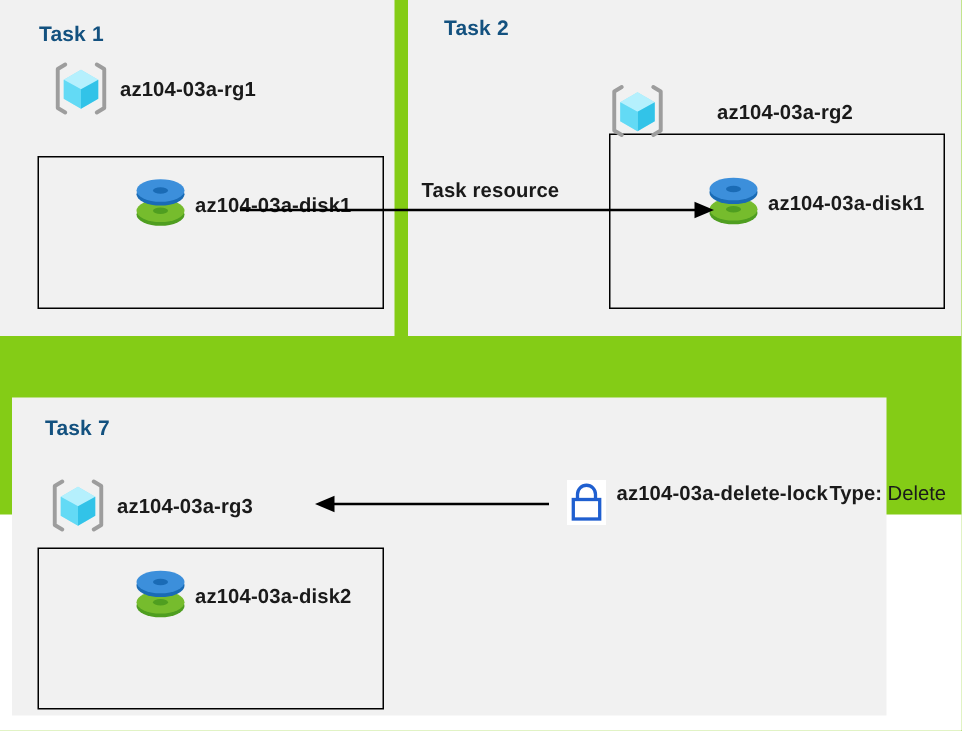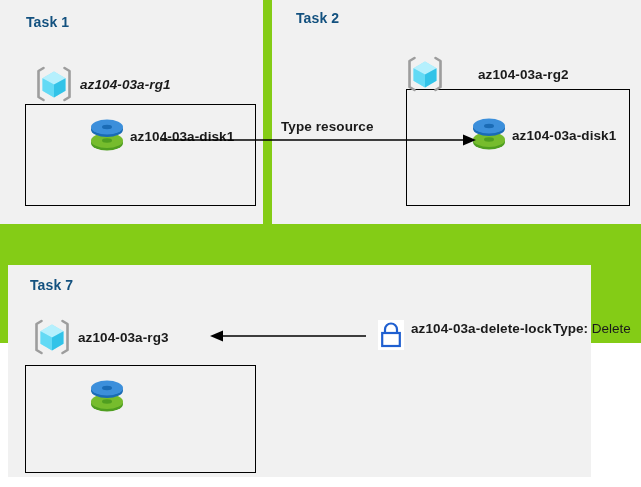--- a/index.html
+++ b/index.html
@@ -56,21 +56,21 @@
   #box-disk2 { left: 25px;  top: 365px; width: 229px; height: 106px; }
 
   
   .rg-row {
     position: absolute;
     display: flex;
     align-items: center;
     gap: 6px;
     white-space: nowrap;
   }
-  #rg-row-1 { left: 34px;  top: 65px; font-style: italic; }
+  #rg-row-1 { left: 34px;  top: 40px; }
   #rg-row-2 { left: 405px; top: 55px; gap: 33px; }
   #rg-row-3 { left: 32px;  top: 318px; }
 
   .rg-icon { width: 40px; height: 38px; display:block; flex: 0 0 auto; }
   .rg-label {
     font-size: 13.5px;
     font-weight: bold;
     color: #1a1a1a;
     letter-spacing: 0.1px;
   }
@@ -224,27 +224,28 @@
     <span>
       <svg class="disk-icon" viewBox="0 0 46 44" xmlns="http://www.w3.org/2000/svg">
         <ellipse cx="23" cy="30" rx="16" ry="7.5" fill="#4f9e20"></ellipse>
         <ellipse cx="23" cy="27.5" rx="16" ry="7.5" fill="#76bc2d"></ellipse>
         <ellipse cx="23" cy="27.5" rx="5" ry="2.2" fill="#4f9e20"></ellipse>
         <ellipse cx="23" cy="16.5" rx="16" ry="7.5" fill="#1a6bb5"></ellipse>
         <ellipse cx="23" cy="14" rx="16" ry="7.5" fill="#3c8fdb"></ellipse>
         <ellipse cx="23" cy="14" rx="5" ry="2.2" fill="#1a6bb5"></ellipse>
       </svg>
     </span>
+    <span class="disk-label">az104-03a-disk2</span>
   </div>
 
   <svg class="arrow-svg" id="arrow-move" viewBox="0 0 325 24" xmlns="http://www.w3.org/2000/svg">
     <line x1="0" y1="12" x2="308" y2="12" stroke="#000000" stroke-width="1.6"></line>
     <polygon points="316,12 303,6.5 303,17.5" fill="#000000"></polygon>
   </svg>
-  <div class="arrow-label" id="label-move">Type resource</div>
+  <div class="arrow-label" id="label-move">Task resource</div>
 
   <svg class="arrow-svg" id="arrow-lock" viewBox="0 0 180 22" xmlns="http://www.w3.org/2000/svg">
     <line x1="166" y1="11" x2="18" y2="11" stroke="#000000" stroke-width="1.6"></line>
     <polygon points="10,11 23,5.5 23,16.5" fill="#000000"></polygon>
   </svg>
 
   <div id="lock-block">
     <span>
       <svg class="lock-icon" viewBox="0 0 26 30" xmlns="http://www.w3.org/2000/svg">
         <rect x="0" y="0" width="26" height="30" fill="#ffffff"></rect>

